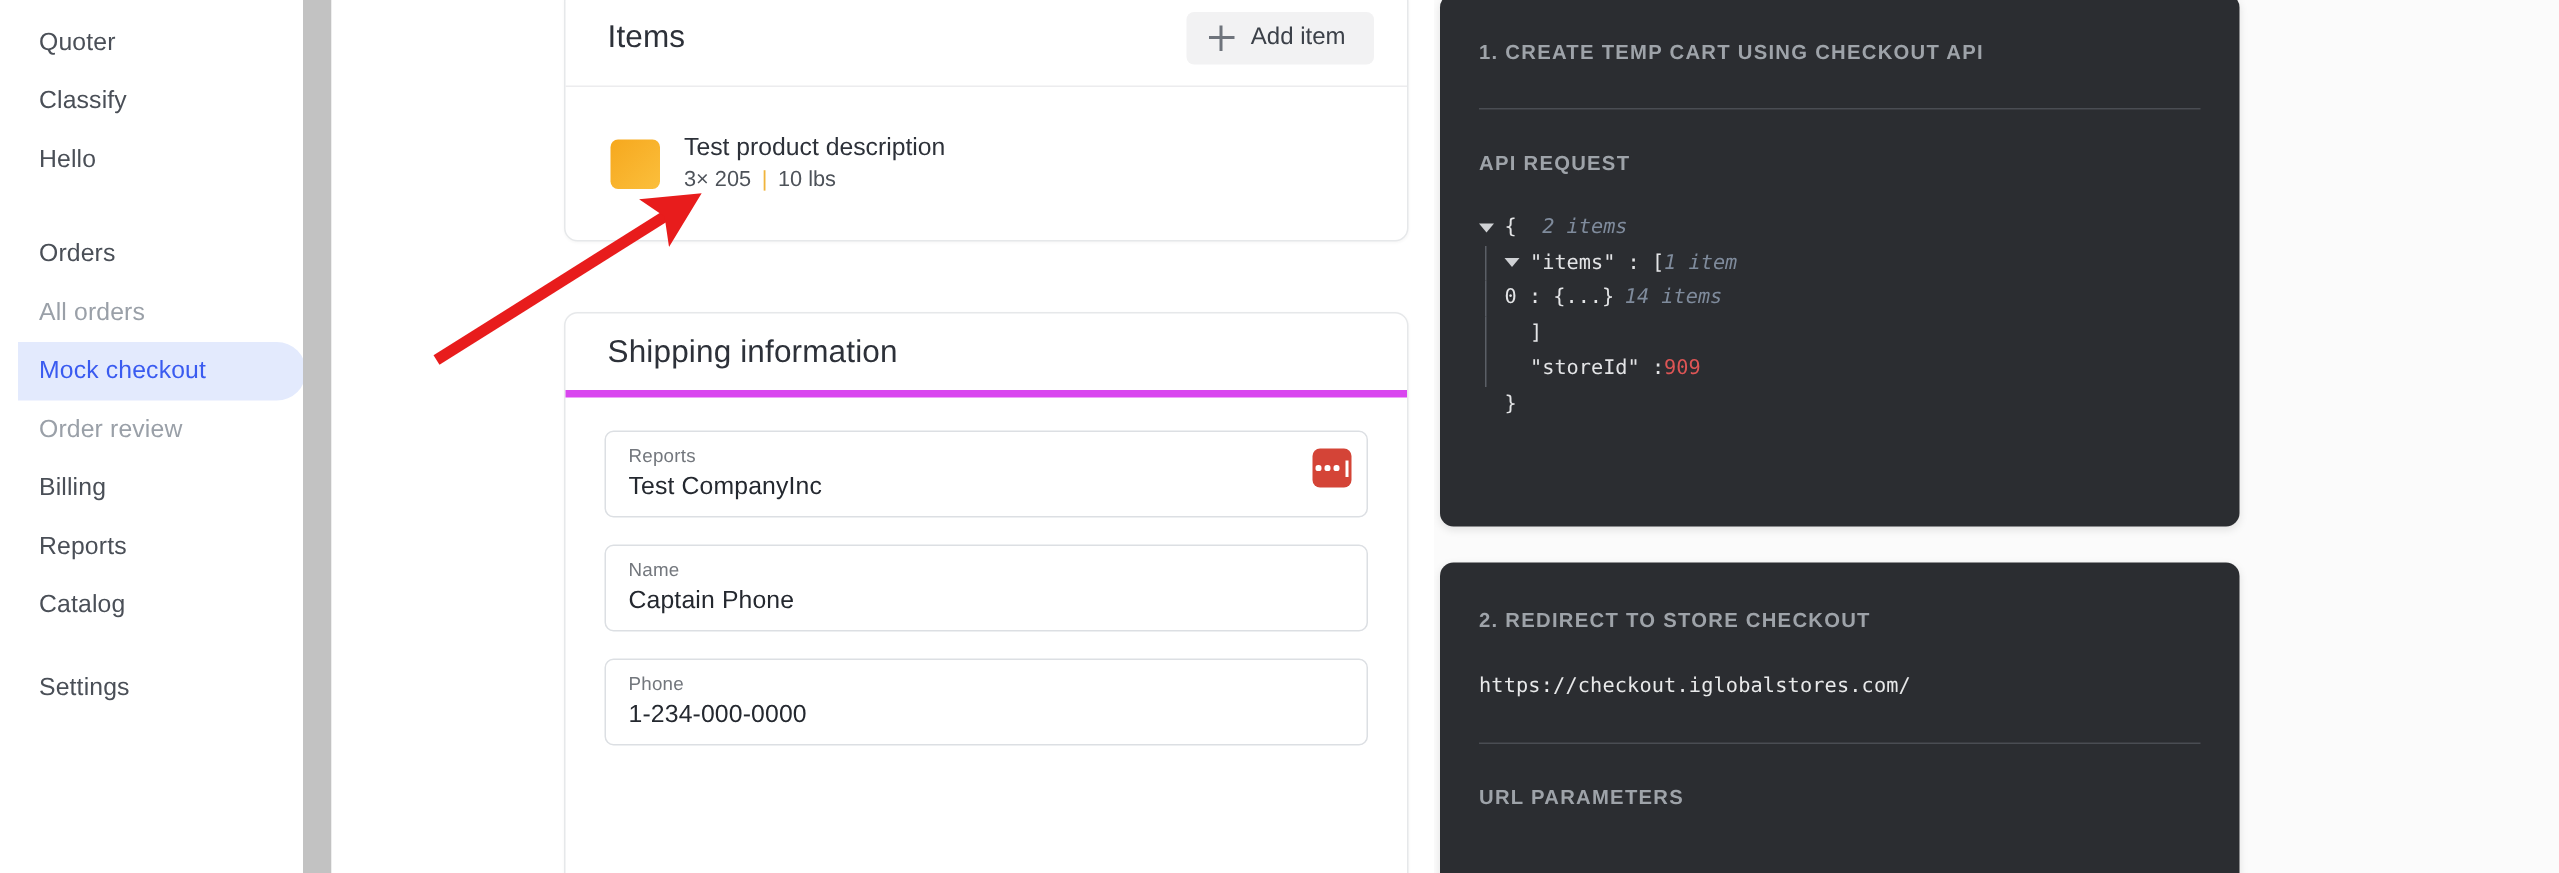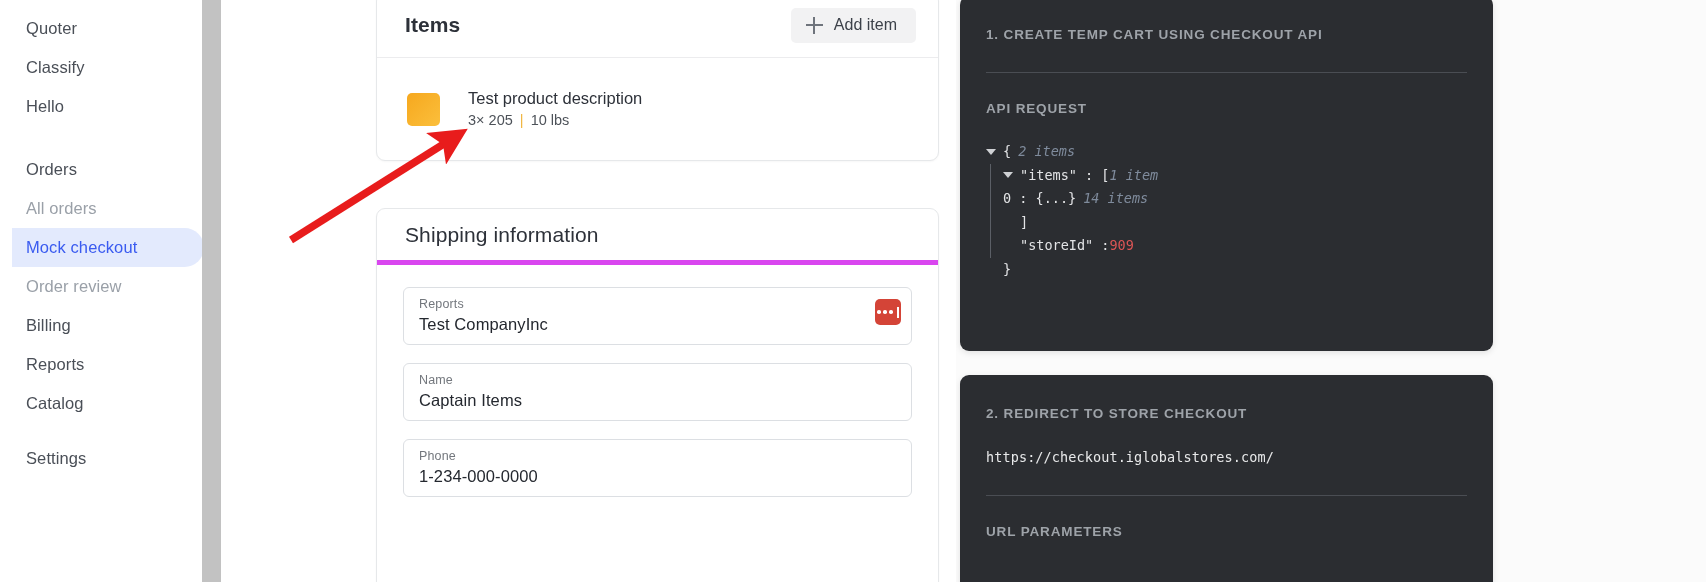--- a/index.html
+++ b/index.html
@@ -88,21 +88,21 @@
     height: 65px;
     display: flex;
     align-items: center;
     justify-content: space-between;
     padding: 0 22px 0 28px;
     border-bottom: 1px solid #ececee;
   }
   .card-title {
     font-size: 21px;
     color: #2d3139;
-    font-weight: 700;
+    font-weight: 400;
     letter-spacing: .1px;
   }
   .btn-add {
     display: inline-flex;
     align-items: center;
     gap: 11px;
     height: 35px;
     padding: 0 19px 0 15px;
     background: #f2f2f3;
     border: none;
@@ -123,21 +123,21 @@
     position: absolute;
     background: #6f747c;
   }
   .plus-ico::before { left: 0; top: 7.5px; width: 17px; height: 2px; }
   .plus-ico::after  { top: 0; left: 7.5px; height: 17px; width: 2px; }
 
   .item-row {
     display: flex;
     align-items: flex-start;
     padding: 30px 24px 32px 30px;
-    gap: 28px;
+    gap: 16px;
   }
   .item-thumb {
     width: 33px; height: 33px;
     border-radius: 5px;
     background: linear-gradient(135deg,#f6a81e 0%,#fbbf3c 100%);
     flex: 0 0 33px;
     margin-top: 5px;
   }
   .item-name {
     font-size: 16.5px;
@@ -397,21 +397,21 @@
           <div class="lp-badge">
             <i></i>
             <i></i>
             <i></i>
             <span class="caret"></span>
           </div>
         </div>
 
         <div class="field">
           <div class="field-label">Name</div>
-          <div class="field-value">Captain Items</div>
+          <div class="field-value">Captain Phone</div>
         </div>
 
         <div class="field">
           <div class="field-label">Phone</div>
           <div class="field-value">1-234-000-0000</div>
         </div>
 
       </div>
     </section>
   </main>
@@ -420,21 +420,21 @@
 
     <section class="dark-card dc-1">
       <div class="dc-heading">1. CREATE TEMP CART USING CHECKOUT API</div>
       <div class="dc-rule"></div>
       <div class="dc-sub">API REQUEST</div>
 
       <div class="json">
         <div class="row">
           <span class="jcaret down"></span>
           <span class="jbrace">{</span>
-          <span class="jcount" style="margin-left:7px">2 items</span>
+          <span class="jcount" style="margin-left:17px">2 items</span>
         </div>
         <div class="row indent-1 guide">
           <span class="jcaret down"></span>
           <span class="jkey">"items" : [</span>
           <span class="jcount" style="margin-left:0">1 item</span>
         </div>
         <div class="row indent-2 guide">
 
           <span class="jkey">0 : {...}</span>
           <span class="jcount" style="margin-left:7px">14 items</span>

